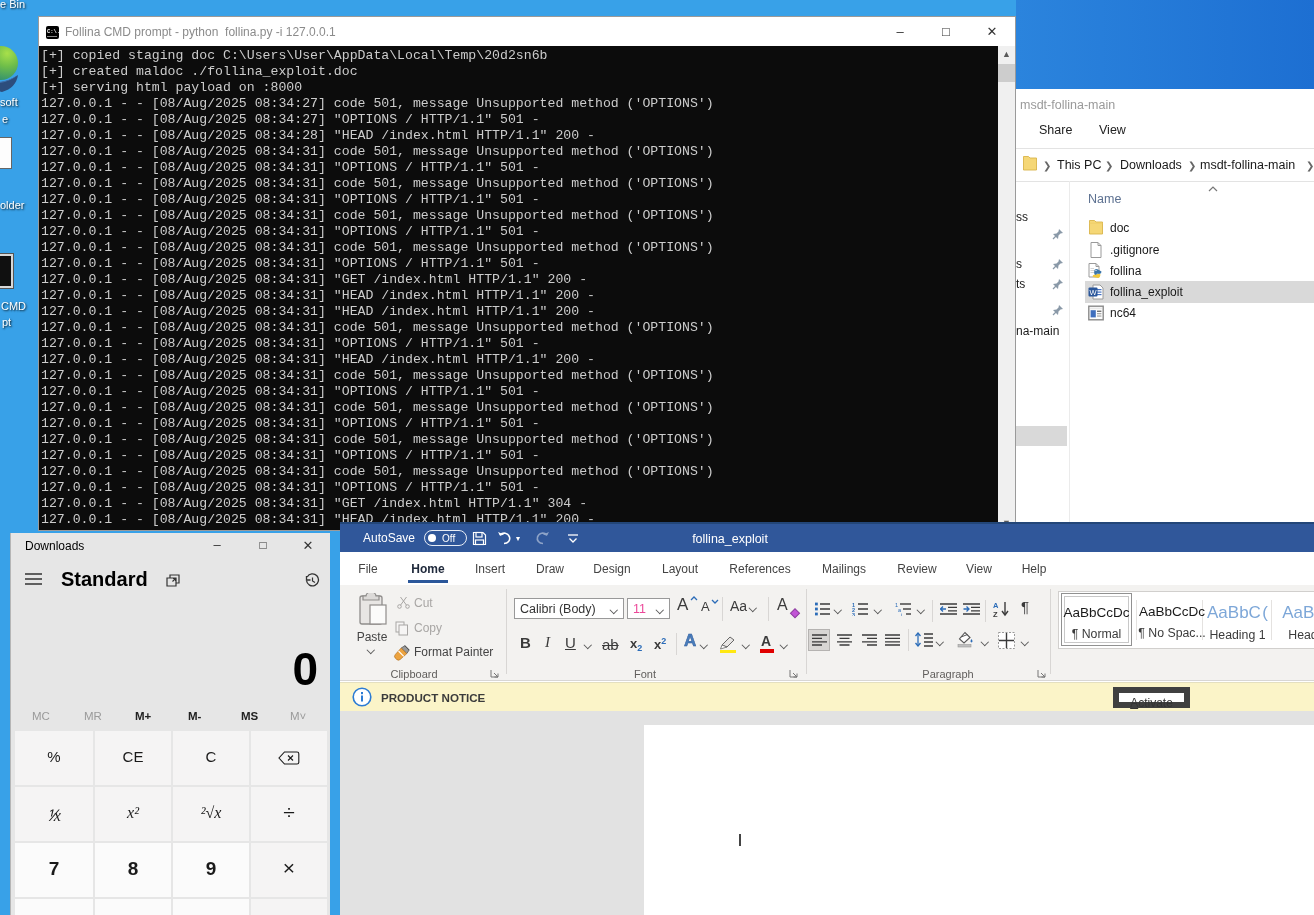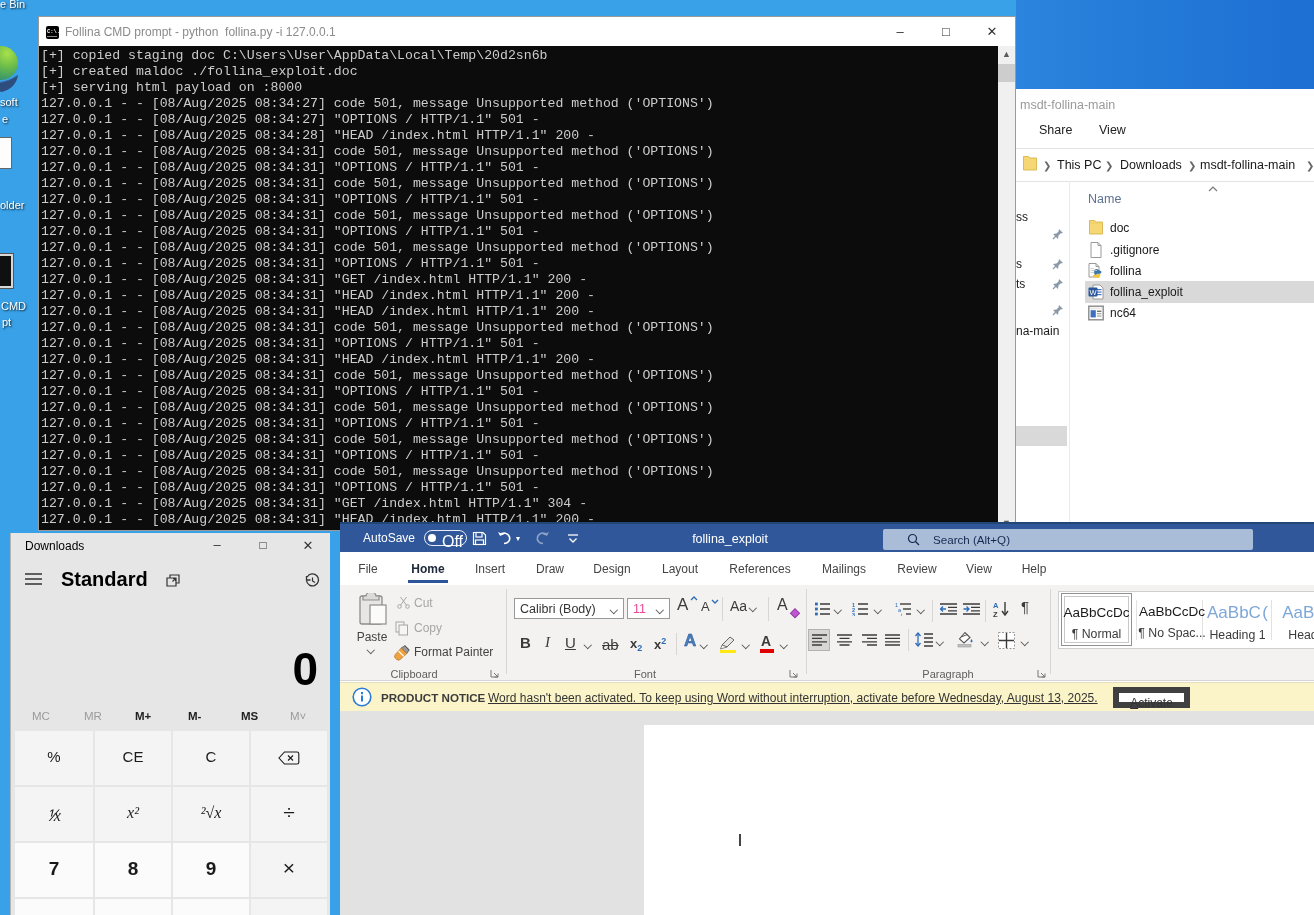--- a/index.html
+++ b/index.html
@@ -207,48 +207,41 @@
     </svg>
   <div class="frow" style="top:217px;">nc64</div>
   <div class="vline"></div>
 </div>
 
 <div class="abs" id="word">
   <div id="wtitle">
     <div class="t" style="left:23px;top:7px;">AutoSave</div>
     <div class="abs" style="left:84px;top:6px;width:43px;height:16px;border:1px solid #e8edf5;border-radius:9px;">
       <div class="abs" style="left:3px;top:3px;width:8px;height:8px;border-radius:50%;background:#fff;"></div>
-      <div class="t" style="left:17px;top:2px;font-size:16px;">Off</div>
+      <div class="t" style="left:17px;top:2px;font-size:10px;">Off</div>
     </div>
     <svg class="abs" style="left:132px;top:7px;" width="15" height="15" viewBox="0 0 15 15">
         <path d="M1.5 1.5 H11 L13.5 4 V13.5 H1.5 Z" fill="none" stroke="#fff" stroke-width="1.2"></path>
         <rect x="4" y="1.5" width="6" height="4.5" fill="none" stroke="#fff" stroke-width="1.2"></rect>
         <rect x="3.5" y="9" width="8" height="4.5" fill="none" stroke="#fff" stroke-width="1.2"></rect>
       </svg>
     <svg class="abs" style="left:157px;top:7px;" width="16" height="15" viewBox="0 0 16 15">
         <path d="M3 4 C6 1, 11 1.5, 12.5 6 C13.5 9.5, 11 12.5, 7 12.5" fill="none" stroke="#fff" stroke-width="1.6"></path>
         <path d="M1 1 L3 4.8 L7 3.5 Z" fill="#fff"></path>
       </svg>
     <div class="t" style="left:176px;top:10px;font-size:8px;">▾</div>
     <svg class="abs" style="left:194px;top:7px;" width="16" height="15" viewBox="0 0 16 15" opacity="0.45">
         <path d="M13 4 C10 1, 5 1.5, 3.5 6 C2.5 9.5, 5 12.5, 9 12.5" fill="none" stroke="#fff" stroke-width="1.6"></path>
         <path d="M15 1 L13 4.8 L9 3.5 Z" fill="#fff"></path>
       </svg>
     <svg class="abs" style="left:227px;top:10px;" width="12" height="10" viewBox="0 0 12 10">
         <path d="M1 1 H11" stroke="#fff" stroke-width="1.3"></path>
         <path d="M2.5 4.5 L6 8 L9.5 4.5" fill="none" stroke="#fff" stroke-width="1.3"></path>
       </svg>
     <div class="t" style="left:300px;top:8px;width:180px;text-align:center;font-size:12.5px;">follina_exploit</div>
-    <div class="abs" style="left:543px;top:5px;width:370px;height:21px;background:#a9bdd9;border-radius:2px;">
-      <svg class="abs" style="left:24px;top:4px;" width="13" height="13" viewBox="0 0 13 13">
-          <circle cx="5.5" cy="5.5" r="4" fill="none" stroke="#15294e" stroke-width="1.2"></circle>
-          <path d="M8.5 8.5 L12 12" stroke="#15294e" stroke-width="1.2"></path>
-        </svg>
-      <div class="abs" style="left:50px;top:4px;font-size:11.6px;color:#15294e;">Search (Alt+Q)</div>
-    </div>
   </div>
   <div id="wtabs">
     <div class="tab" style="left:28px;">File</div>
     <div class="tab" style="left:88px;color:#202a3c;font-weight:bold;">Home</div>
     <div class="tab" style="left:150px;">Insert</div>
     <div class="tab" style="left:210px;">Draw</div>
     <div class="tab" style="left:272px;">Design</div>
     <div class="tab" style="left:340px;">Layout</div>
     <div class="tab" style="left:420px;">References</div>
     <div class="tab" style="left:504px;">Mailings</div>
@@ -442,21 +435,20 @@
         <div class="l2" style="margin-top:5px;">Head</div>
     </div>
   </div>
   <div id="wnotice">
     <svg class="abs" style="left:12px;top:4px;" width="20" height="20" viewBox="0 0 20 20">
         <circle cx="10" cy="10" r="8.8" fill="#fff" stroke="#2b7bd4" stroke-width="1.6"></circle>
         <rect x="9" y="8.5" width="2" height="6" fill="#2b7bd4"></rect>
         <rect x="9" y="5" width="2" height="2.2" fill="#2b7bd4"></rect>
       </svg>
     <div class="abs" style="left:41px;top:8px;font-size:11.6px;font-weight:bold;color:#3b3b3b;">PRODUCT NOTICE</div>
-    <div class="abs" style="left:148px;top:8px;font-size:12px;color:#333;text-decoration:underline;">Word hasn't been activated. To keep using Word without interruption, activate before Wednesday, August 13, 2025.</div>
     <div class="abs" style="left:773px;top:4px;width:77px;height:21px;background:#fff;border:6px solid #404040;font-size:12px;color:#333;text-align:center;line-height:20px;"><span style="text-decoration:underline;">A</span>ctivate</div>
   </div>
   <div id="wdoc">
     <div class="abs" style="left:304px;top:14px;width:670px;height:190px;background:#fff;"></div>
     <div class="abs" style="left:399px;top:123px;width:1.5px;height:12px;background:#444;"></div>
   </div>
 </div>
 
 <div class="abs" id="calc">
   <div class="abs" style="left:14px;top:6px;font-size:12px;color:#000;">Downloads</div>

